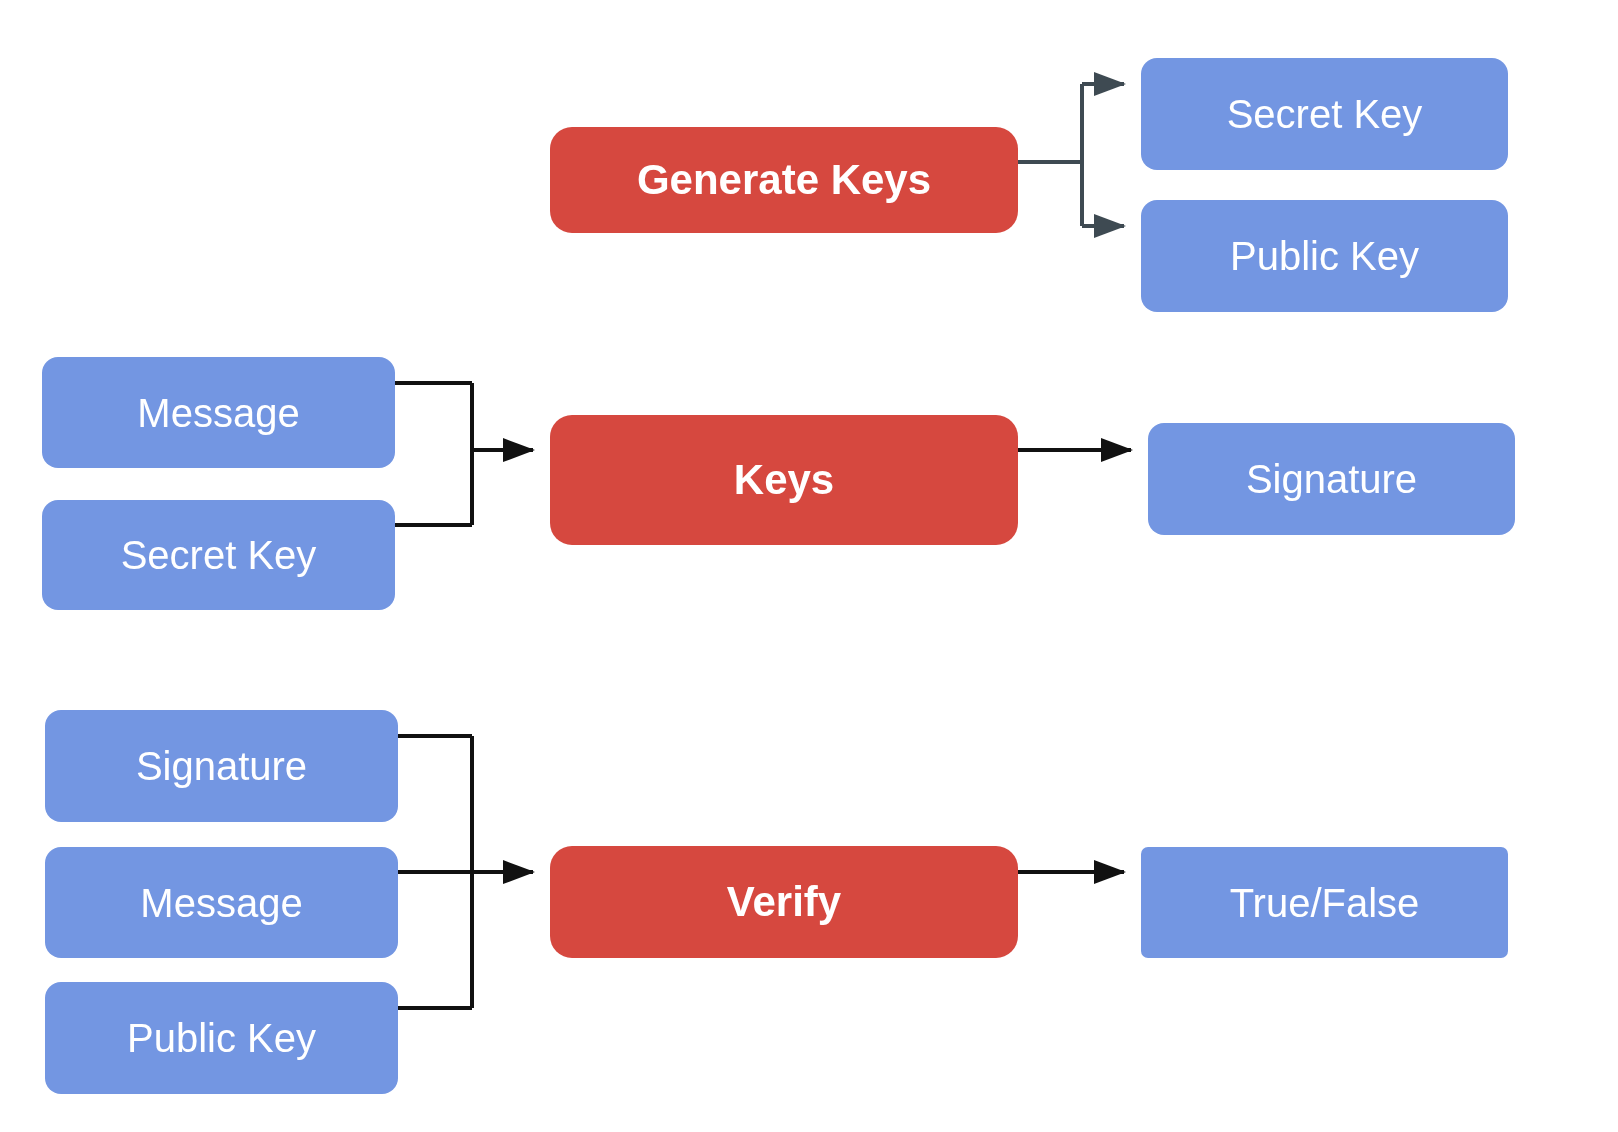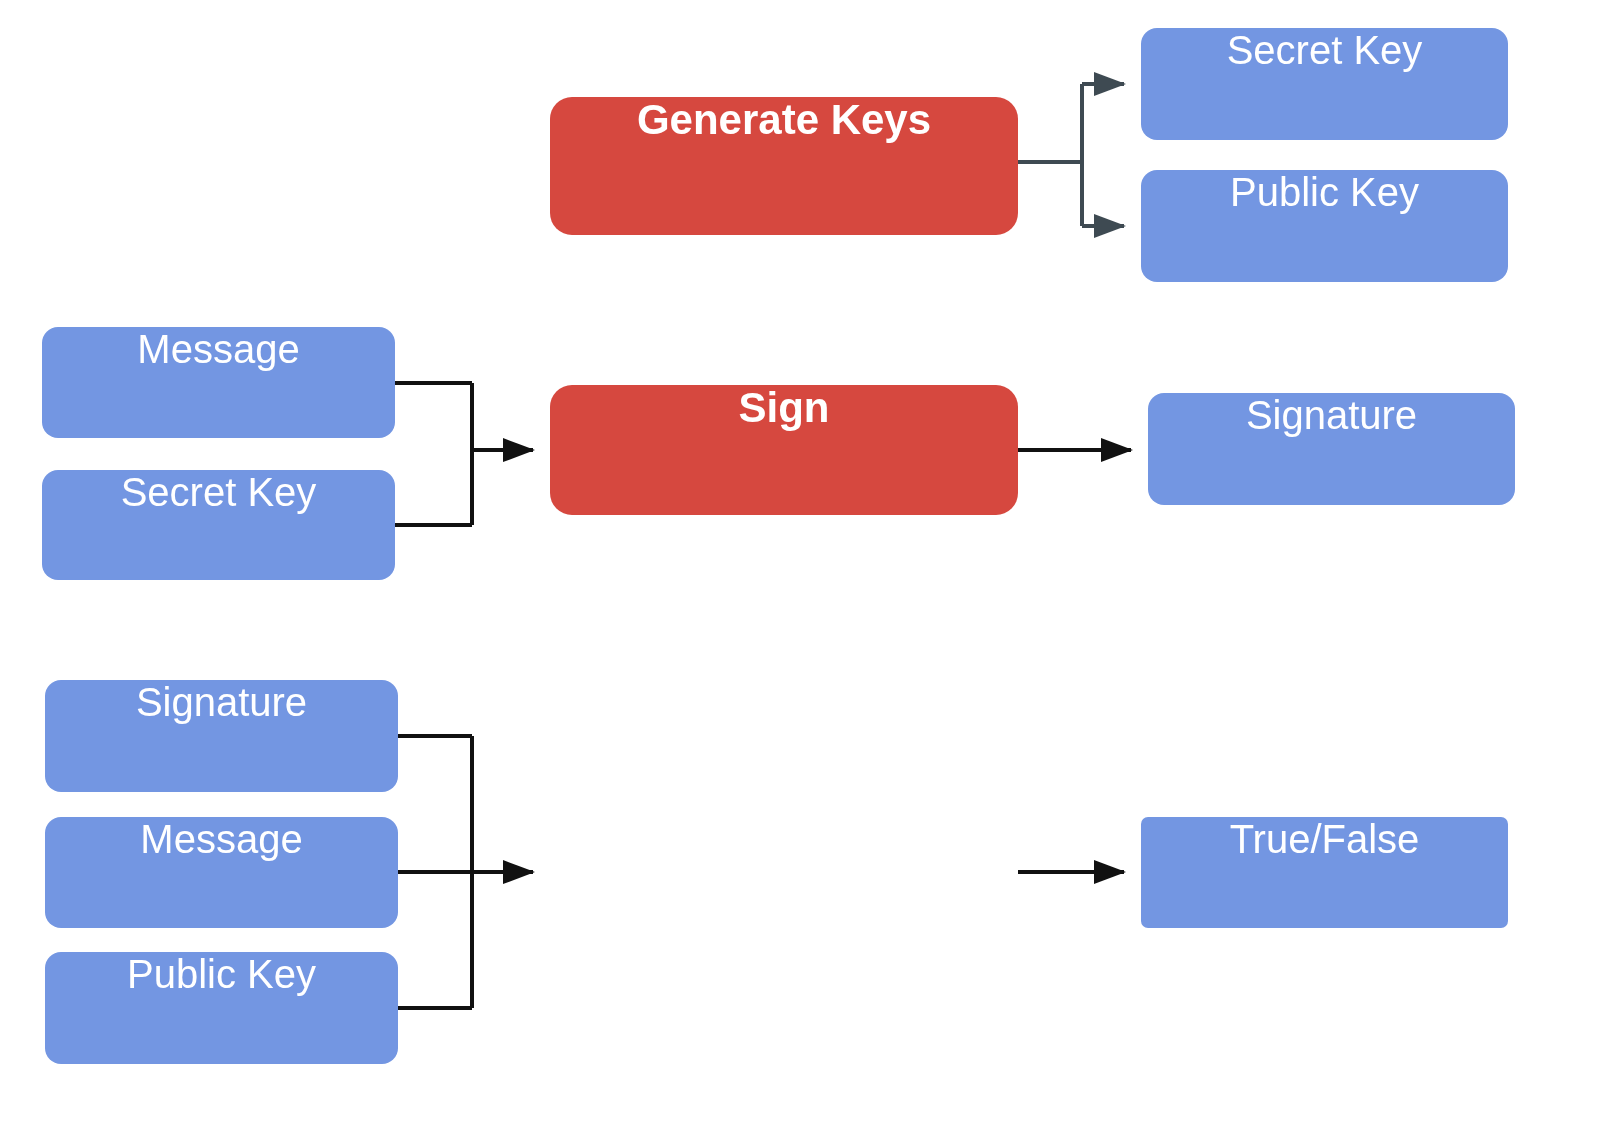--- a/index.html
+++ b/index.html
@@ -16,42 +16,43 @@
   }
   .canvas {
     position: absolute;
     left: 0; top: 0;
     width: 1618px;
     height: 1132px;
   }
   .node {
     position: absolute;
     display: flex;
-    align-items: flex-start;
+    align-items: center;
     justify-content: center;
     color: #ffffff;
     box-sizing: border-box;
     text-align: center;
     line-height: 1.1;
+    margin-top: 30px;
   }
   .data-node {
     background: var(--data-box, #7396e2);
     border-radius: 16px;
     font-size: 40px;
     font-weight: 400;
   }
   .process-node {
     background: var(--process-box, #d6483f);
     border-radius: 22px;
     font-size: 42px;
     font-weight: 700;
   }
 
   
-  #generate-keys   { left: 550px;  top: 97px;  width: 468px; height: 138px; }
+  #generate-keys   { left: 550px;  top: 97px;  width: 468px; height: 106px; }
   #secret-key-top  { left: 1141px; top: 28px;  width: 367px; height: 112px; }
   #public-key-top  { left: 1141px; top: 170px; width: 367px; height: 112px; }
 
   #message-sign    { left: 42px;   top: 327px; width: 353px; height: 111px; }
   #secret-key-sign { left: 42px;   top: 470px; width: 353px; height: 110px; }
   #sign            { left: 550px;  top: 385px; width: 468px; height: 130px; }
   #signature-sign  { left: 1148px; top: 393px; width: 367px; height: 112px; }
 
   #signature-verify { left: 45px;  top: 680px; width: 353px; height: 112px; }
   #message-verify   { left: 45px;  top: 817px; width: 353px; height: 111px; }
@@ -112,32 +113,35 @@
     <span>Public Key</span>
   </div>
 
   <div class="node data-node" id="message-sign">
     <span>Message</span>
   </div>
   <div class="node data-node" id="secret-key-sign">
     <span>Secret Key</span>
   </div>
   <div class="node process-node" id="sign">
-    <span>Sign</span>
+    <span>Keys</span>
   </div>
   <div class="node data-node" id="signature-sign">
     <span>Signature</span>
   </div>
 
   <div class="node data-node" id="signature-verify">
     <span>Signature</span>
   </div>
   <div class="node data-node" id="message-verify">
     <span>Message</span>
   </div>
   <div class="node data-node" id="public-key-verify">
     <span>Public Key</span>
   </div>
+  <div class="node process-node" id="verify">
+    <span>Verify</span>
+  </div>
   <div class="node data-node" id="true-false">
     <span>True/False</span>
   </div>
 
 </div>
 
 </body></html>

